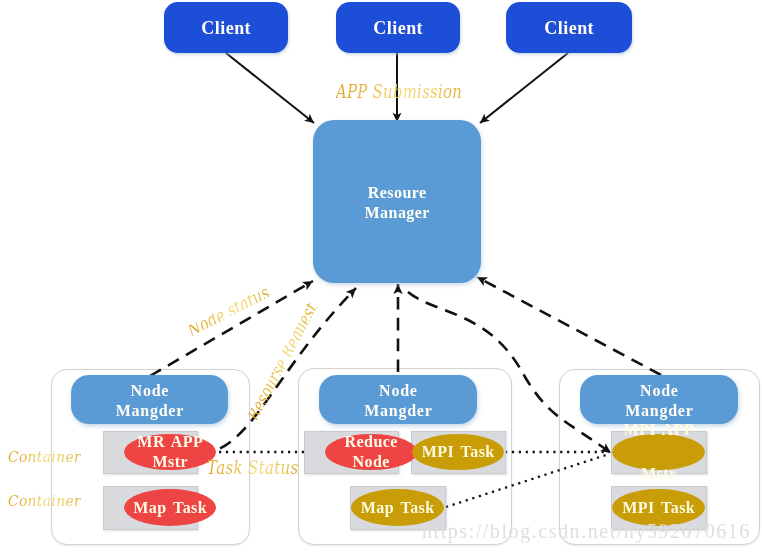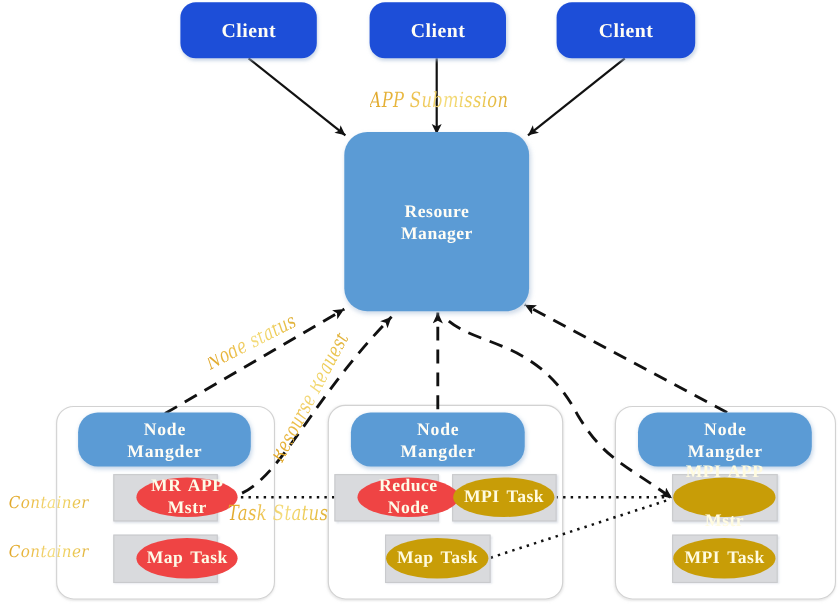--- a/index.html
+++ b/index.html
@@ -153,13 +153,14 @@
     <span>MPI Task</span>
   </div>
 
   <div class="glabel" style="left:336px;top:80px;font-size:19px;transform:scaleX(0.78);">APP Submission</div>
   <div class="glabel" style="left:189px;top:326px;font-size:19px;line-height:0.6;transform:rotate(-27deg) scaleX(0.74);">Node status</div>
   <div class="glabel" style="left:252px;top:413px;font-size:19px;line-height:0.6;transform:rotate(-62deg) scaleX(0.72);">Resourse Request</div>
   <div class="glabel" style="left:207px;top:456px;font-size:19px;transform:scaleX(0.79);">Task Status</div>
   <div class="glabel" style="left:8px;top:448px;font-size:15px;transform:scaleX(0.92);">Container</div>
   <div class="glabel" style="left:8px;top:492px;font-size:15px;transform:scaleX(0.92);">Container</div>
 
+  <div class="wm" style="left:422px;top:520px;font-size:20px;letter-spacing:1.55px;">https://blog.csdn.net/hy592070616</div>
 </div>
 
 </body></html>

